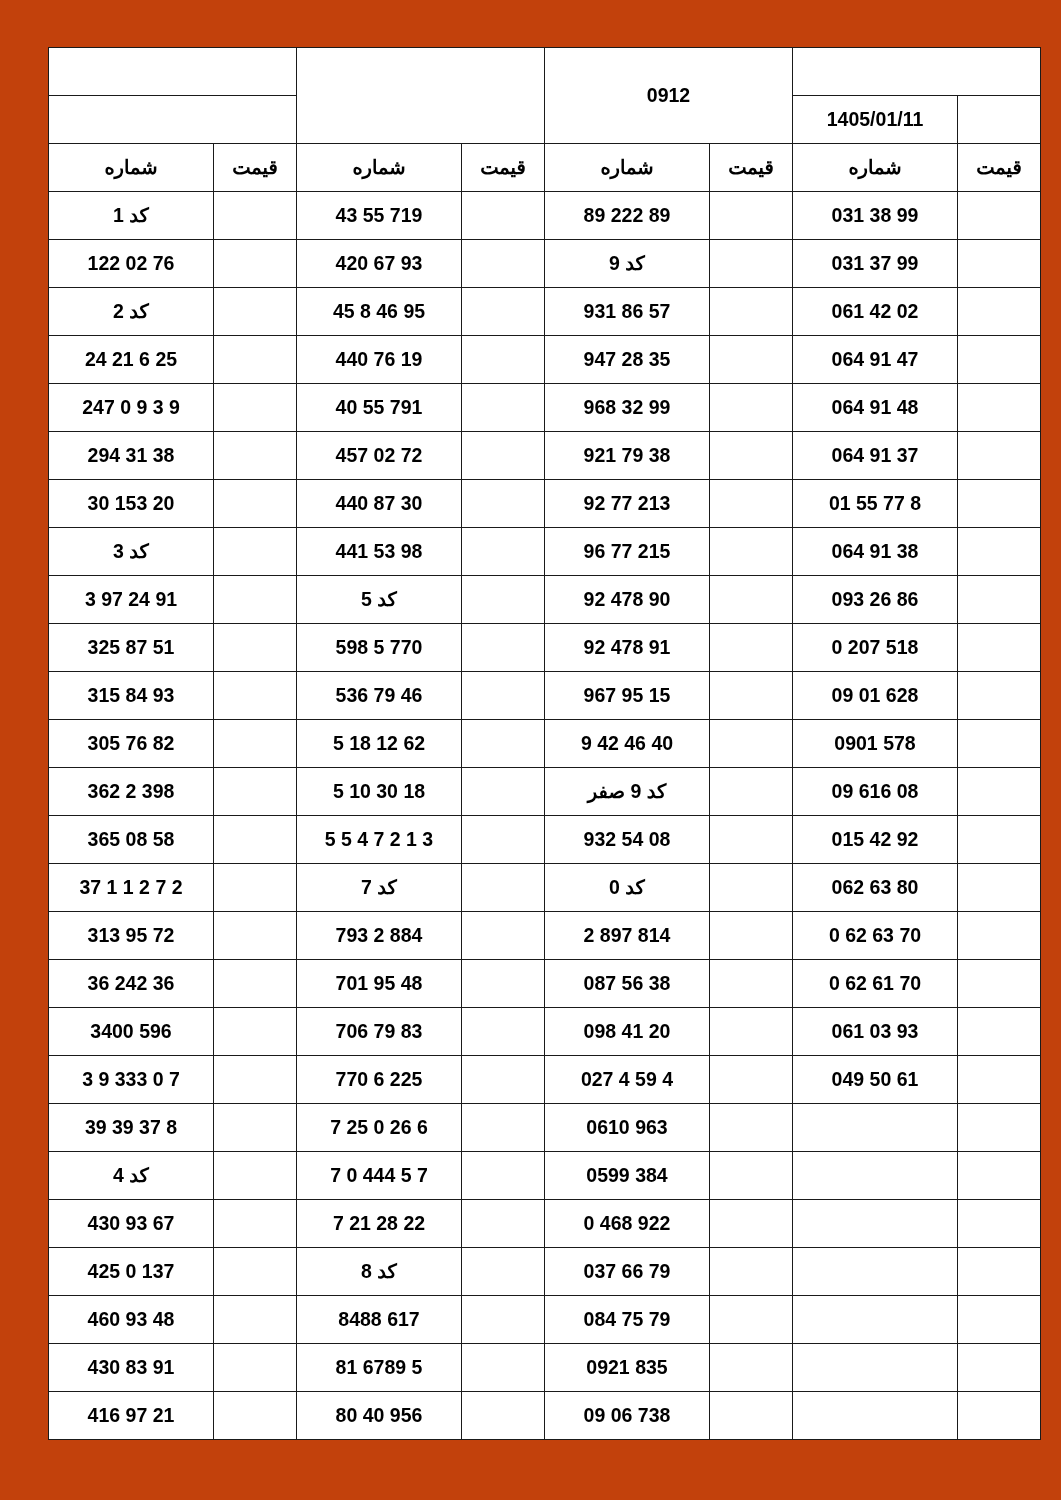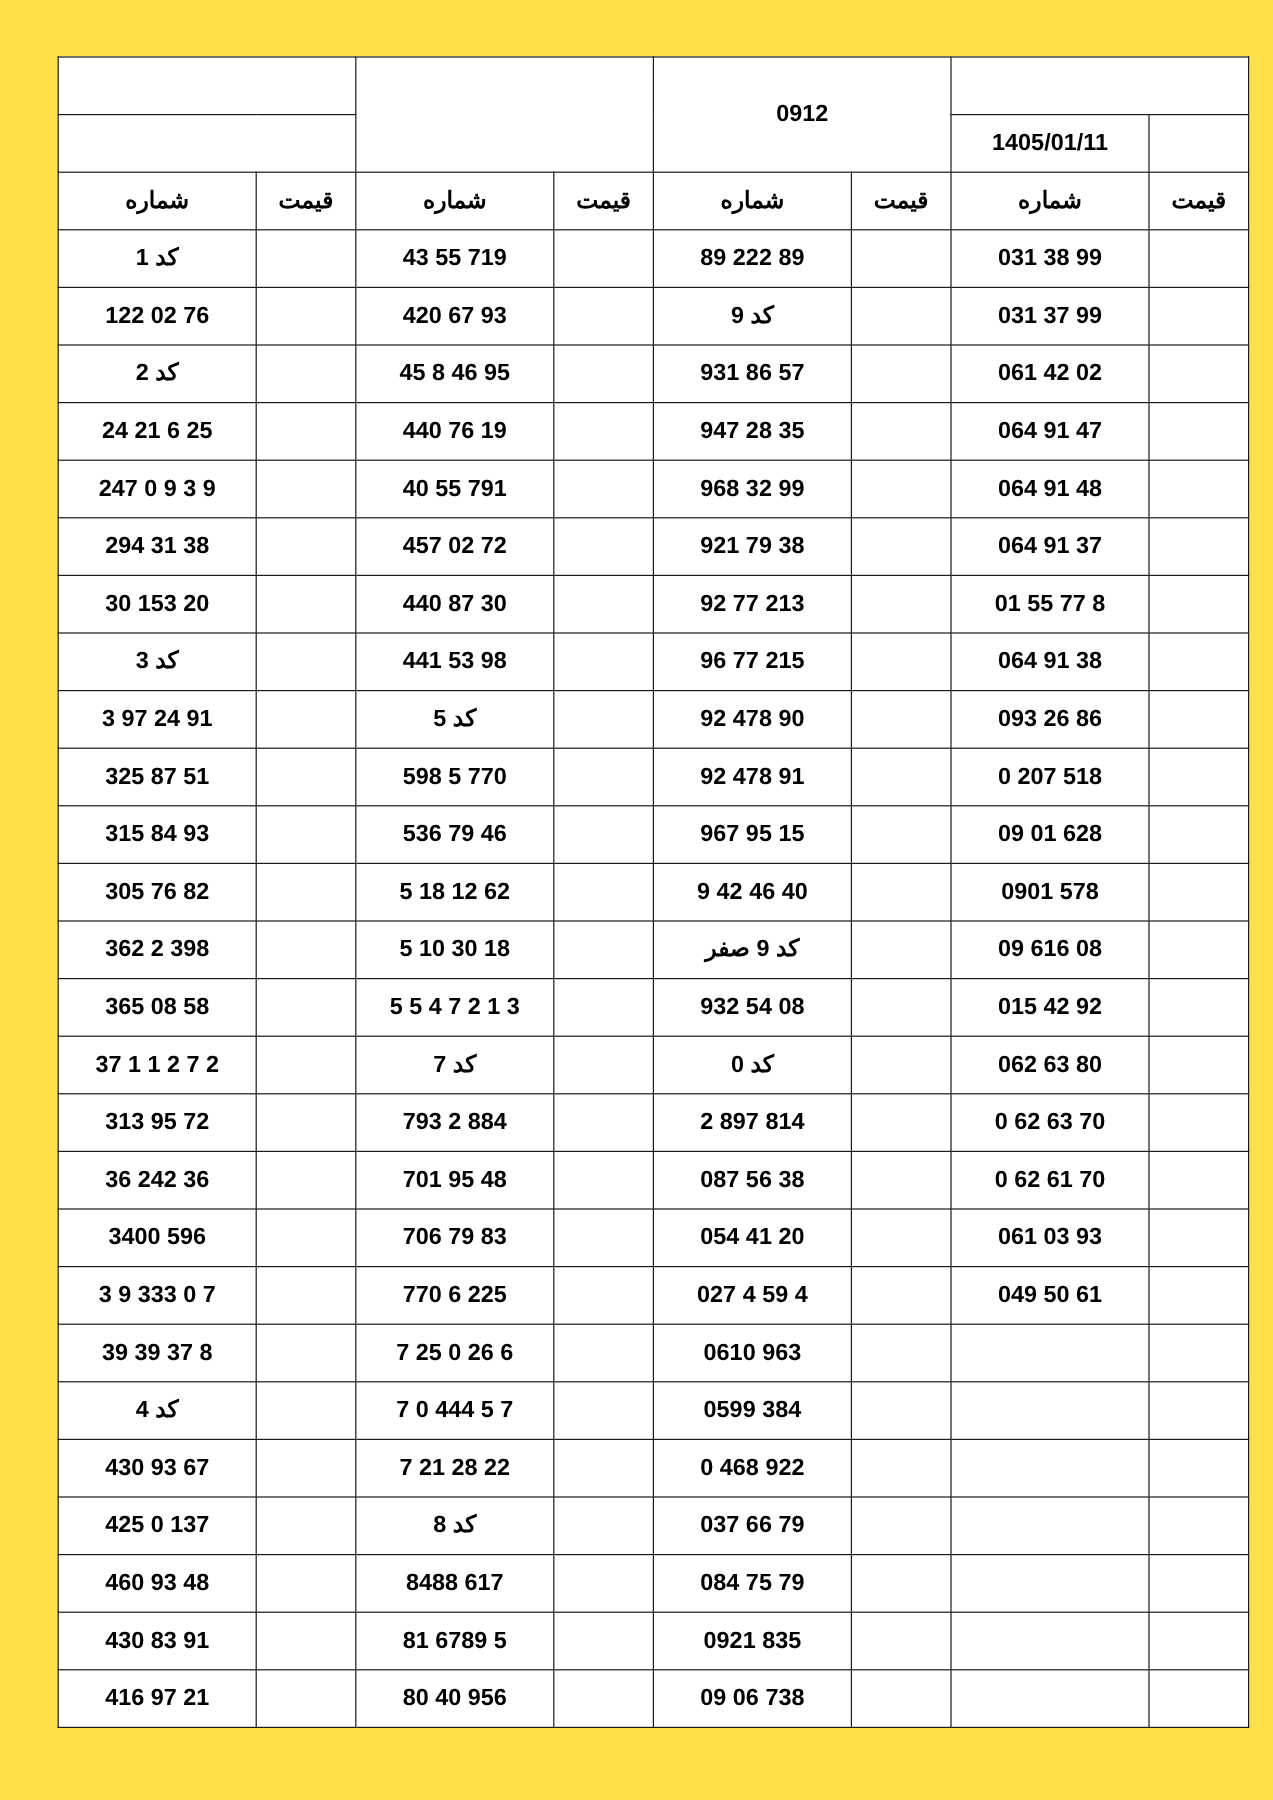--- a/index.html
+++ b/index.html
@@ -10,21 +10,21 @@
   body {
     width: 1061px;
     height: 1500px;
     font-family: "Liberation Sans", sans-serif;
     overflow: hidden;
   }
   .page {
     position: relative;
     width: 1061px;
     height: 1500px;
-    background: #fde047;
+    background: #c2410c;
   }
   table.sheet {
     position: absolute;
     left: 48px;
     top: 47px;
     border-collapse: collapse;
     table-layout: fixed;
     background: #ffffff;
   }
   table.sheet td {
@@ -274,21 +274,21 @@
           <td class="num-col">087 56 38</td>
           <td class="price-col"></td>
           <td class="num-col">0 62 61 70</td>
           <td class="price-col"></td>
         </tr>
         <tr>
           <td class="num-col">3400 596</td>
           <td class="price-col"></td>
           <td class="num-col">706 79 83</td>
           <td class="price-col"></td>
-          <td class="num-col">054 41 20</td>
+          <td class="num-col">098 41 20</td>
           <td class="price-col"></td>
           <td class="num-col">061 03 93</td>
           <td class="price-col"></td>
         </tr>
         <tr>
           <td class="num-col">3 9 333 0 7</td>
           <td class="price-col"></td>
           <td class="num-col">770 6 225</td>
           <td class="price-col"></td>
           <td class="num-col">027 4 59 4</td>

